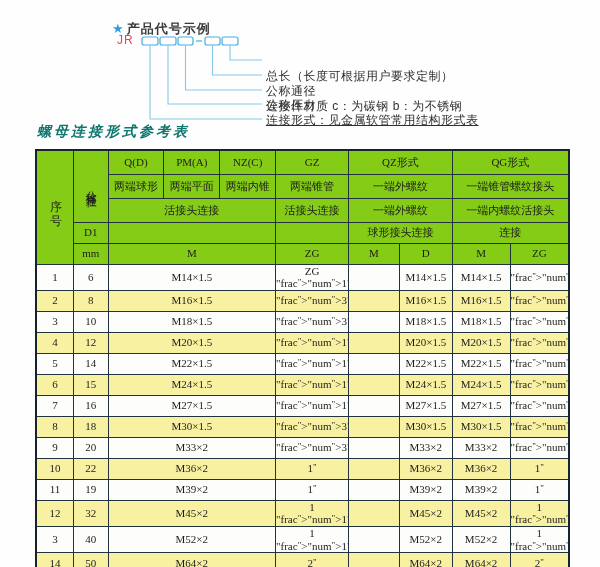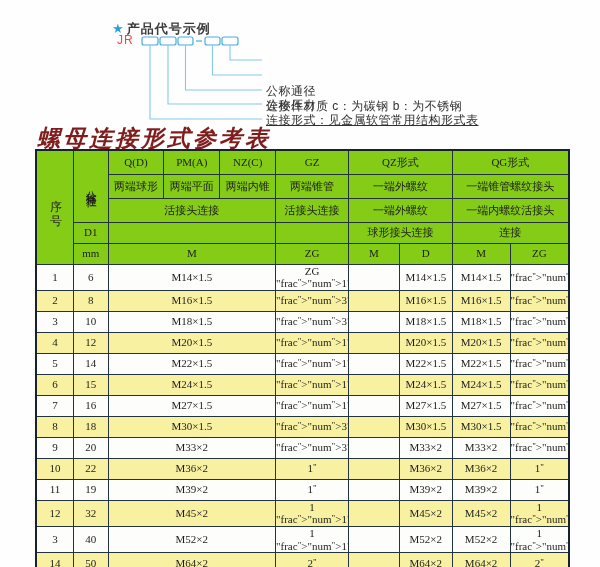--- a/index.html
+++ b/index.html
@@ -18,22 +18,22 @@
   .code-prefix{
     position:absolute;left:117px;top:33px;font-size:12px;color:#ef4444;
     font-family:"Liberation Sans","DejaVu Sans",sans-serif;font-weight:normal;letter-spacing:1px;
   }
   .diag-label{
     position:absolute;left:266px;font-size:12px;color:#303030;white-space:nowrap;
     font-family:"Liberation Sans","DejaVu Sans",sans-serif;letter-spacing:0.5px;
   }
   
   .table-title{
-    position:absolute;left:37px;top:123px;font-size:23px;font-weight:bold;font-style:italic;
-    letter-spacing:3px;color:#7f1d1d;font-family:"Liberation Serif","DejaVu Serif",serif;
+    position:absolute;left:37px;top:123px;font-size:14px;font-weight:bold;font-style:italic;
+    letter-spacing:3px;color:#0f766e;font-family:"Liberation Serif","DejaVu Serif",serif;
   }
   
   #ref-table{
     position:absolute;left:35px;top:149px;width:535px;
     border-collapse:collapse;table-layout:fixed;
     font-size:11px;color:#1d1d1d;
   }
   #ref-table td,#ref-table th{
     border:1px solid #22323e;padding:0;text-align:center;vertical-align:middle;
     font-weight:normal;line-height:1.15;overflow:hidden;
@@ -70,20 +70,21 @@
         <polyline points="185.5,45 185.5,90 262,90"></polyline>
         <polyline points="168,45 168,104 262,104"></polyline>
         <polyline points="150,45 150,119 262,119"></polyline>
       </g>
     </svg>
     <div class="diag-heading">
       <span class="star">★</span><span>产品代号示例</span>
     </div>
     <div class="code-prefix">JR</div>
     <div class="diag-label" style="top:54px;margin-top:44px;">连接件材质  c：为碳钢  b：为不锈钢</div>
+    <div class="diag-label" style="top:68px;">总长（长度可根据用户要求定制）</div>
     <div class="diag-label" style="top:83px;">公称通径</div>
     <div class="diag-label" style="top:97px;">公称压力</div>
     <div class="diag-label" style="top:112px;text-decoration:underline;">连接形式：见金属软管常用结构形式表</div>
   </div>
 
   <div class="table-title">螺母连接形式参考表</div>
 
   <table id="ref-table">
     <colgroup>
       <col style="width:37px">

